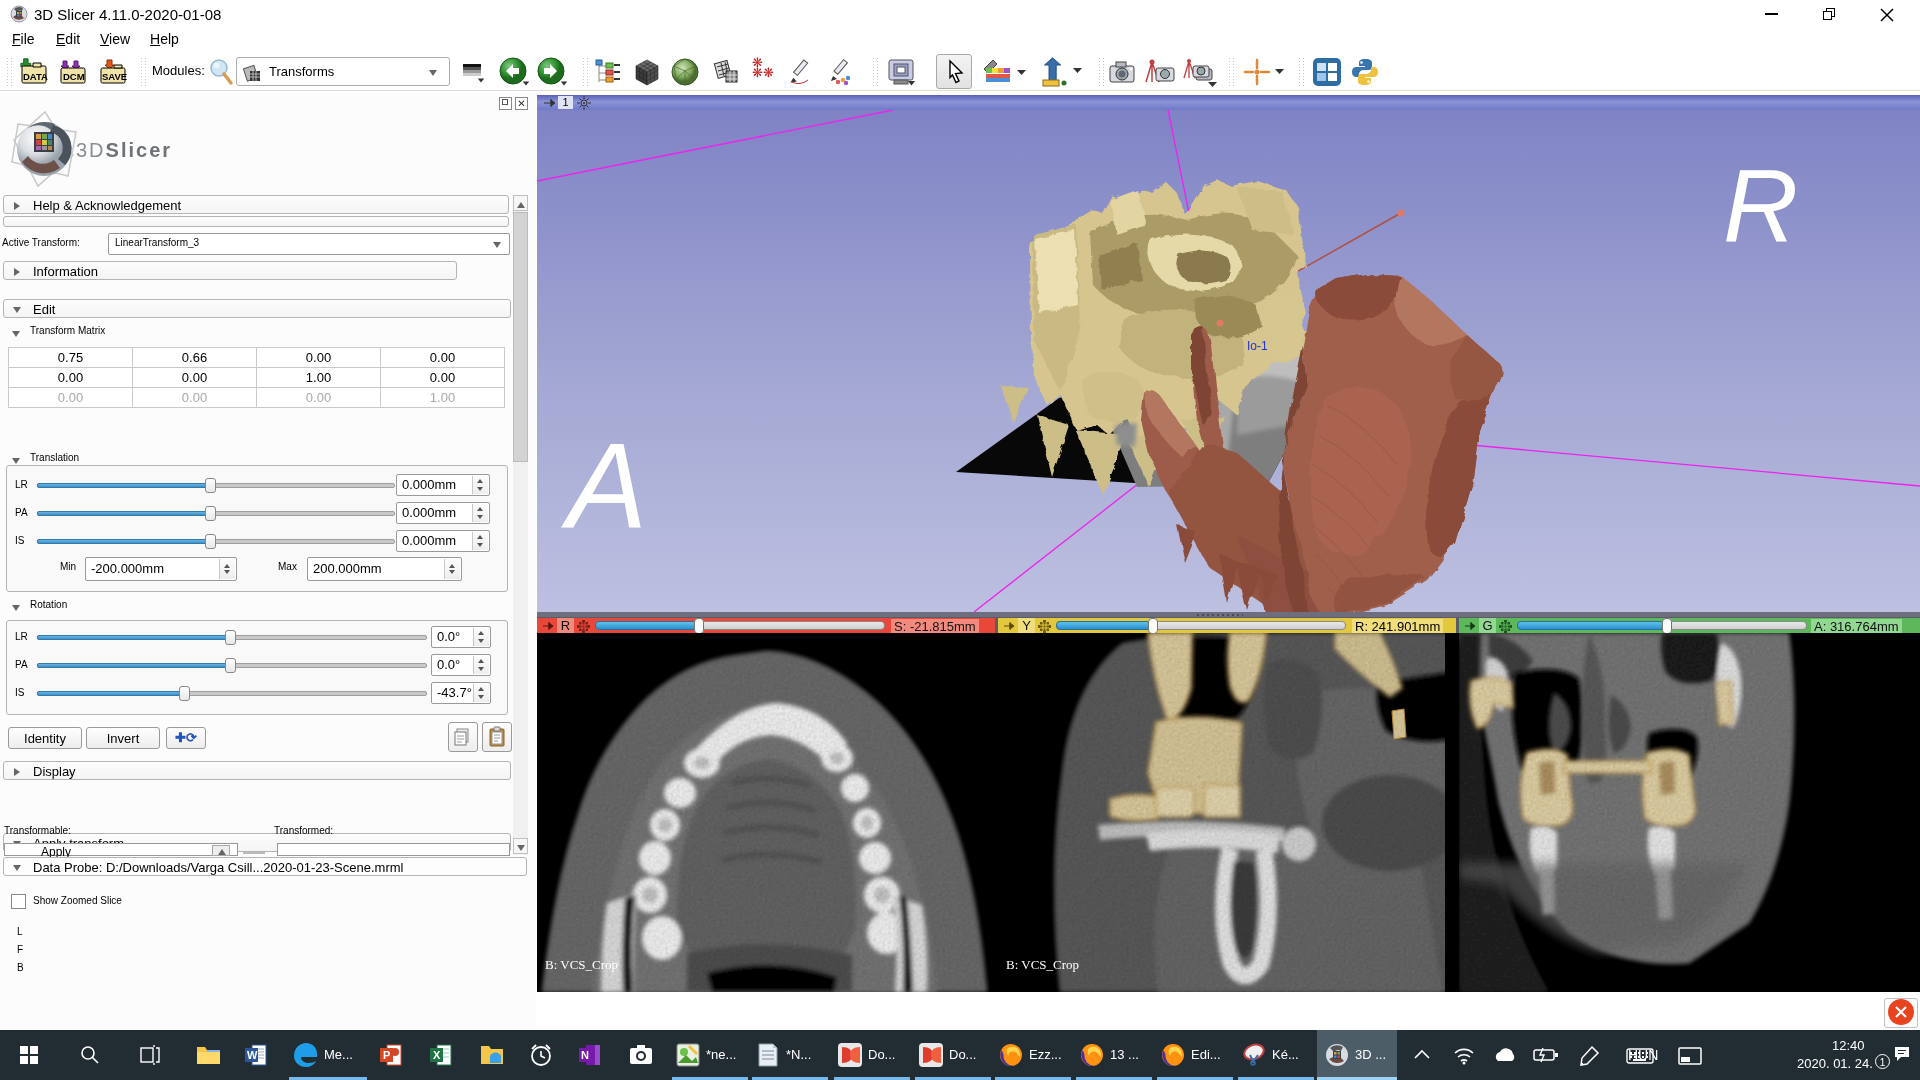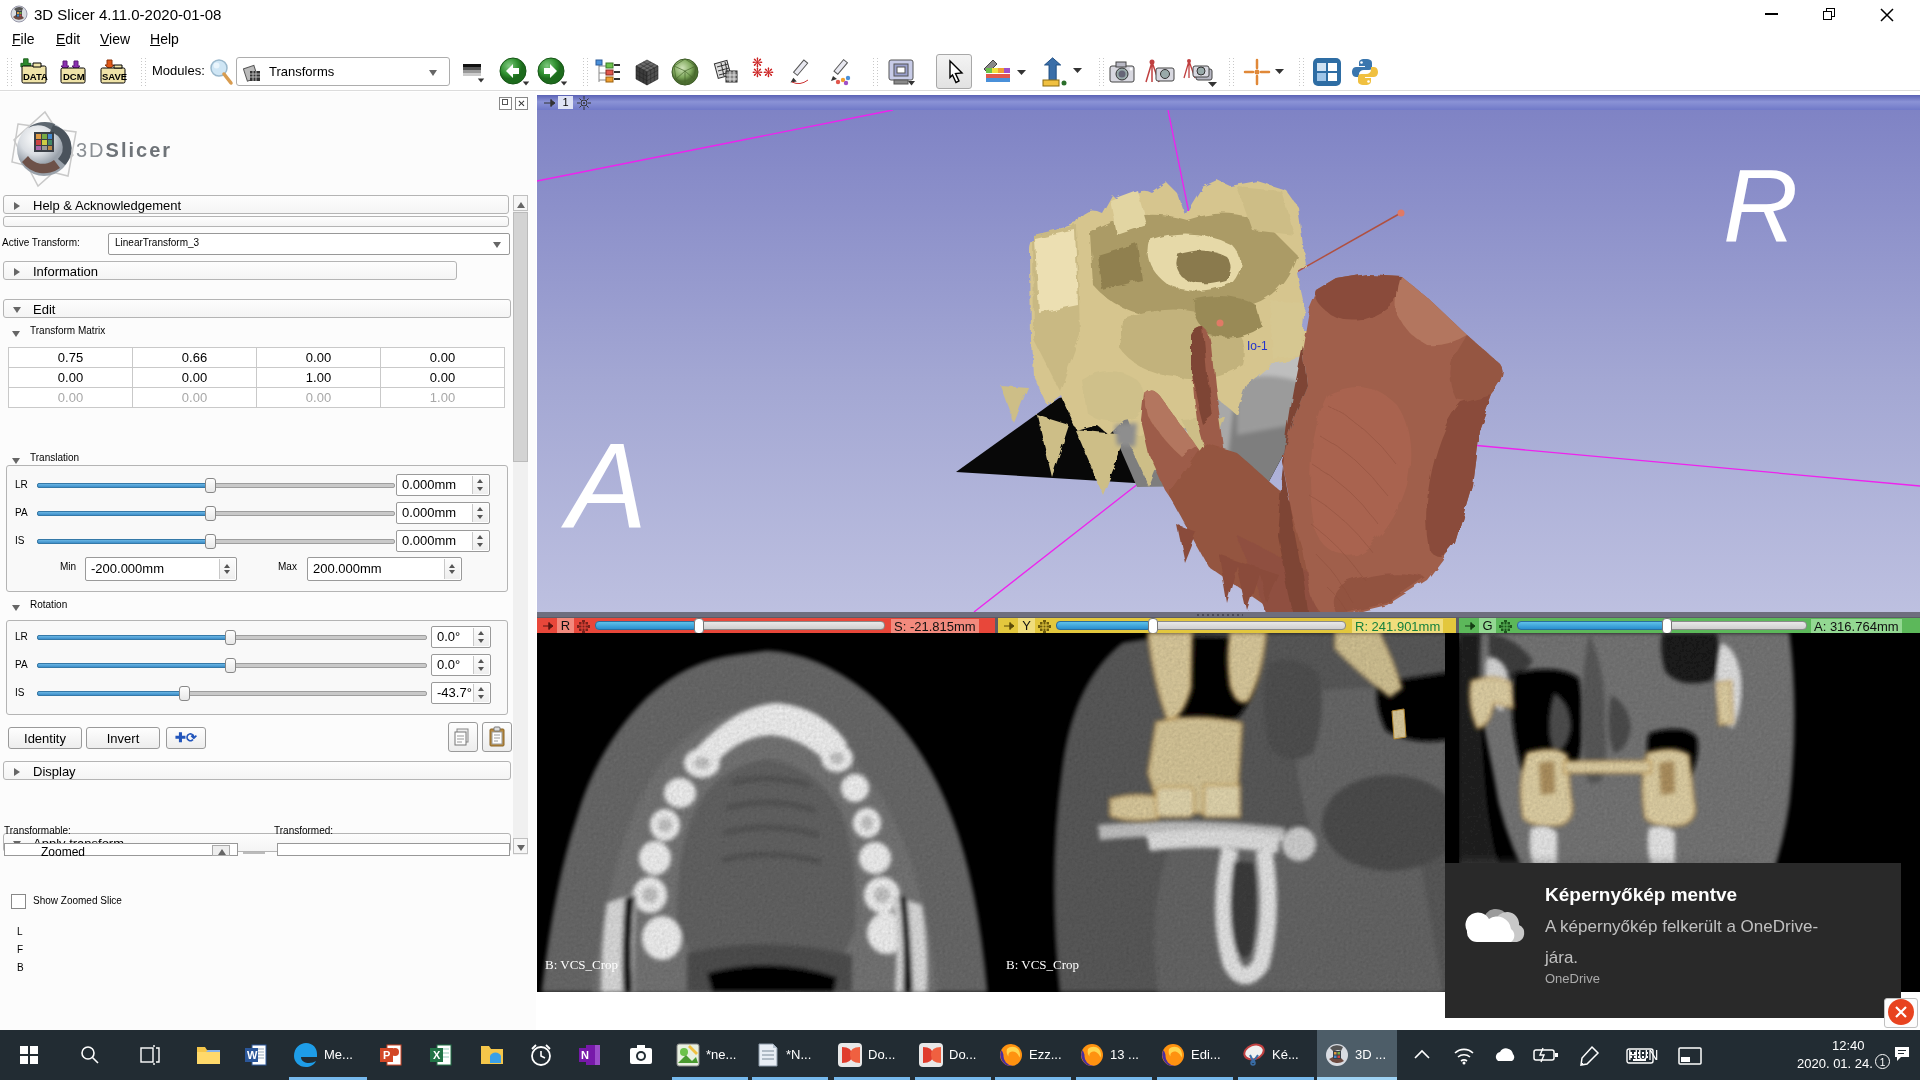--- a/index.html
+++ b/index.html
@@ -562,28 +562,32 @@
         <span class="gtitle">Display</span>
     </div>
 
     <div class="gbox" style="left:3px;top:741px;width:508px;height:19px">
       <span class="tri-d" style="left:9px;top:7px"></span>
         <span class="gtitle">Apply transform</span>
     </div>
     <div class="lbl" style="left:4px;top:733px">Transformable:</div>
     <div class="lbl" style="left:274px;top:733px">Transformed:</div>
     <div class="abs" style="left:4px;top:751px;width:234px;height:13px;background:#fff;border:1px solid #989898">
-      <span class="lbl" style="left:36px;top:1px;font-size:12px">Zoomed</span>
+      <span class="lbl" style="left:36px;top:1px;font-size:12px">Apply</span>
     </div>
     <div class="abs" style="left:212px;top:753px;width:18px;height:11px;background:#eee;border:1px solid #aaa">
         <span class="tri-d" style="left:5px;top:3px;transform:rotate(180deg)"></span>
       </div>
     <div class="abs" style="left:243px;top:760px;width:22px;height:2px;background:#bbb"></div>
     <div class="abs" style="left:277px;top:751px;width:233px;height:13px;background:#fff;border:1px solid #989898"></div>
 
+    <div class="gbox" style="left:3px;top:765px;width:524px;height:19px;background:#fdfdfd">
+      <span class="tri-d" style="left:9px;top:7px"></span>
+        <span class="gtitle">Data Probe: D:/Downloads/Varga Csill...2020-01-23-Scene.mrml</span>
+    </div>
     <div class="abs" style="left:11px;top:802px;width:15px;height:15px;background:#fff;border:1px solid #888"></div>
     <div class="lbl" style="left:33px;top:803px">Show Zoomed Slice</div>
     <div class="lbl" style="left:17px;top:834px">L</div>
     <div class="lbl" style="left:17px;top:852px">F</div>
     <div class="lbl" style="left:17px;top:870px">B</div>
 
     <div class="abs" style="left:513px;top:103px;width:15px;height:660px;background:#f0f0f0">
       <div class="abs" style="left:0;top:0;width:15px;height:16px;background:#f6f6f6;border:1px solid #c0c0c0">
           <span class="tri-d" style="left:3px;top:6px;transform:rotate(180deg)"></span>
         </div>
@@ -760,21 +764,21 @@
           <g fill="#6e5c0c">
             <rect x="5" y="0" width="3" height="2"></rect>
             <rect x="5" y="11" width="3" height="2"></rect>
             <rect x="0" y="5" width="2" height="3"></rect>
             <rect x="11" y="5" width="2" height="3"></rect>
           </g>
         </svg>
       <div class="sltrack" style="left:58px;width:290px"></div>
       <div class="slfill" style="left:58px;width:95px"></div>
       <div class="slhandle" style="left:150px"></div>
-      <div class="abs" style="left:354px;top:1px;font-size:13px;color:#15803d;background:#f0dd7c;padding:0 3px;height:21px;line-height:15px">R: 241.901mm</div>
+      <div class="abs" style="left:354px;top:1px;font-size:13px;color:#000000;background:#f0dd7c;padding:0 3px;height:21px;line-height:15px">R: 241.901mm</div>
     </div>
     <div class="slicebar" style="left:1459px;width:461px;background:#5cb85a">
       <svg class="abs" style="left:5px;top:3px" width="13" height="10">
           <path d="M1 5 h6 M7 2 l4 3 -4 3 z M7 1 v8" stroke="#143d14" fill="#143d14"></path>
         </svg>
       <div class="abs" style="left:20px;top:0px;width:17px;height:16px;background:#93d892;color:#111;font-size:13px;text-align:center;line-height:16px">G</div>
       <svg class="abs" style="left:40px;top:2px" width="13" height="13">
           <rect x="2" y="2" width="9" height="9" fill="#1d571d"></rect>
           <g stroke="#5cb85a">
             <line x1="2" y1="5" x2="11" y2="5"></line>
@@ -936,30 +940,20 @@
           <path d="M190 195 Q208 190 216 200 L216 235 Q206 245 194 240 Q186 215 190 195"></path>
           <path d="M80 240 L95 238 L96 280 L84 282 Z"></path>
               <path d="M196 240 L212 238 L214 285 L200 287 Z"></path>
         </g>
         <path d="M0 230 L290 230 Q260 290 220 310 L140 320 Q80 300 40 250 L0 245 Z" fill="#6a6a6a" opacity="0.6" filter="url(#ctsoft2)"></path>
         </g>
       </svg>
     </div>
   </div>
   <div id="whitestrip" class="abs"></div>
-  <div id="toast" class="abs">
-    <svg class="abs" style="left:20px;top:38px" width="62" height="42" viewBox="0 0 62 42">
-      <path d="M18 20 A13 13 0 0 1 43 16 A11 11 0 0 1 52 30 Z" fill="#9a9a9a"></path>
-      <path d="M30 22 A12 12 0 0 1 54 24 A9 9 0 0 1 52 41 L14 41 Z" fill="#c8c8c8"></path>
-      <path d="M2 30 A12 12 0 0 1 24 18 A14 14 0 0 1 46 28 A8 8 0 0 1 46 41 L12 41 A10 10 0 0 1 2 30" fill="#fff"></path>
-    </svg>
-    <div class="abs" style="left:100px;top:21px;font-size:19px;font-weight:bold;color:#fff">Képernyőkép mentve</div>
-    <div class="abs" style="left:100px;top:48px;font-size:17px;color:#c0c0c0;width:305px;line-height:31px">A képernyőkép felkerült a OneDrive-jára.</div>
-    <div class="abs" style="left:100px;top:108px;font-size:13px;color:#ababab">OneDrive</div>
-  </div>
   <div class="abs" style="left:1884px;top:998px;width:34px;height:30px;background:#fdfdfd;border:1px solid #c0c0c0;border-radius:3px"></div>
   <div class="abs" style="left:1888px;top:999px;width:26px;height:26px;border-radius:50%;background:#e8431f"></div>
   <svg class="abs" style="left:1894px;top:1005px" width="14" height="14">
       <path d="M2 2 L12 12 M12 2 L2 12" stroke="#fff" stroke-width="2.2"></path>
     </svg>
   <div id="taskbar" class="abs">
 
     <svg class="abs" style="left:20px;top:16px" width="18" height="18" viewBox="0 0 18 18">
       <g fill="#fff">
           <rect x="0" y="0" width="8" height="8"></rect>

